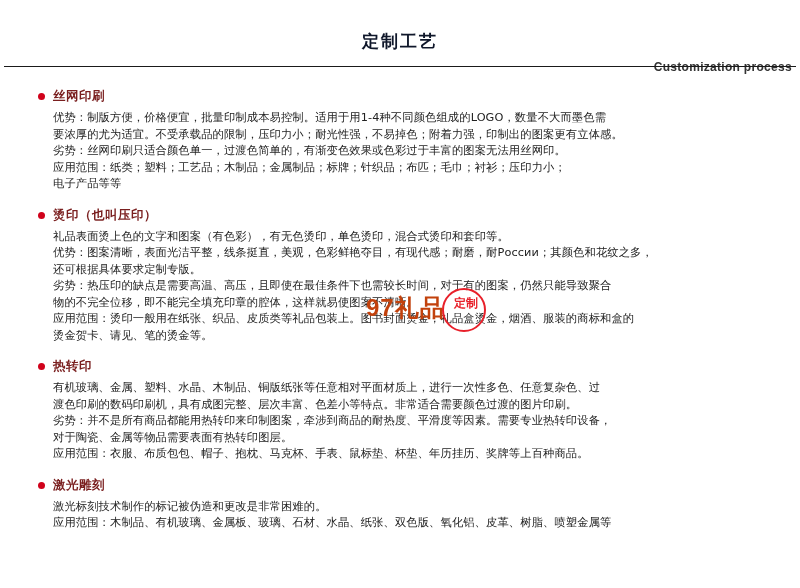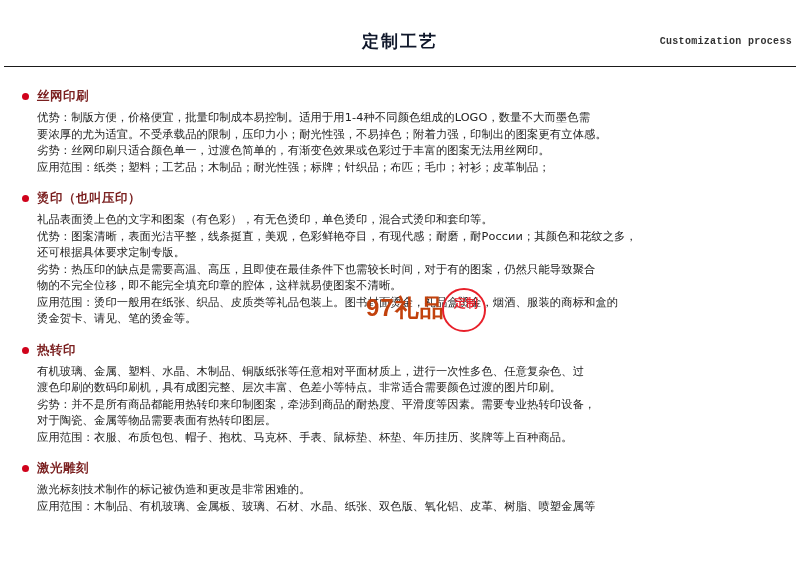--- a/index.html
+++ b/index.html
@@ -32,37 +32,37 @@
     top: 30px;
     text-align: center;
     font-size: 17px;
     font-weight: bold;
     letter-spacing: 2px;
     color: #0f172a;
   }
   .sub-title {
     position: absolute;
     right: 8px;
-    top: 36px;
-    font-size: 10px;
+    top: 60px;
+    font-size: 12px;
     font-weight: bold;
     color: #333333;
     letter-spacing: 0.3px;
-    font-family: Liberation Mono, monospace;
+    font-family: Liberation Sans, sans-serif;
   }
   .rule {
     position: absolute;
     left: 4px;
     right: 4px;
     top: 66px;
     border-top: 1.5px solid #1a1a1a;
   }
   .content {
     position: relative;
-    padding: 0 0 0 0;
+    padding: 0 0 0 16px;
   }
   .section {
     position: relative;
     margin-top: 14px;
     padding-left: 22px;
   }
   .section:first-child {
     margin-top: 16px;
   }
   .bullet {
@@ -155,21 +155,22 @@
 
   <div class="content">
 
     <div class="section">
       <span class="bullet"></span>
       <div class="sec-title">丝网印刷</div>
       <div class="sec-body">
         <p class="para">优势：制版方便，价格便宜，批量印制成本易控制。适用于用1-4种不同颜色组成的LOGO，数量不大而墨色需</p>
         <p class="para">要浓厚的尤为适宜。不受承载品的限制，压印力小；耐光性强，不易掉色；附着力强，印制出的图案更有立体感。</p>
         <p class="para">劣势：丝网印刷只适合颜色单一，过渡色简单的，有渐变色效果或色彩过于丰富的图案无法用丝网印。</p>
-        <p class="para">应用范围：纸类；塑料；工艺品；木制品；耐光性强；标牌；针织品；布匹；毛巾；衬衫；皮革制品；</p>
+        <p class="para">应用范围：纸类；塑料；工艺品；木制品；金属制品；标牌；针织品；布匹；毛巾；衬衫；压印力小；</p>
+        <p class="para">电子产品等等</p>
       </div>
     </div>
 
     <div class="section">
       <span class="bullet"></span>
       <div class="sec-title">烫印（也叫压印）</div>
       <div class="sec-body">
         <p class="para">礼品表面烫上色的文字和图案（有色彩），有无色烫印，单色烫印，混合式烫印和套印等。</p>
         <p class="para">优势：图案清晰，表面光洁平整，线条挺直，美观，色彩鲜艳夺目，有现代感；耐磨，耐России；其颜色和花纹之多，</p>
         <p class="para">还可根据具体要求定制专版。</p>

